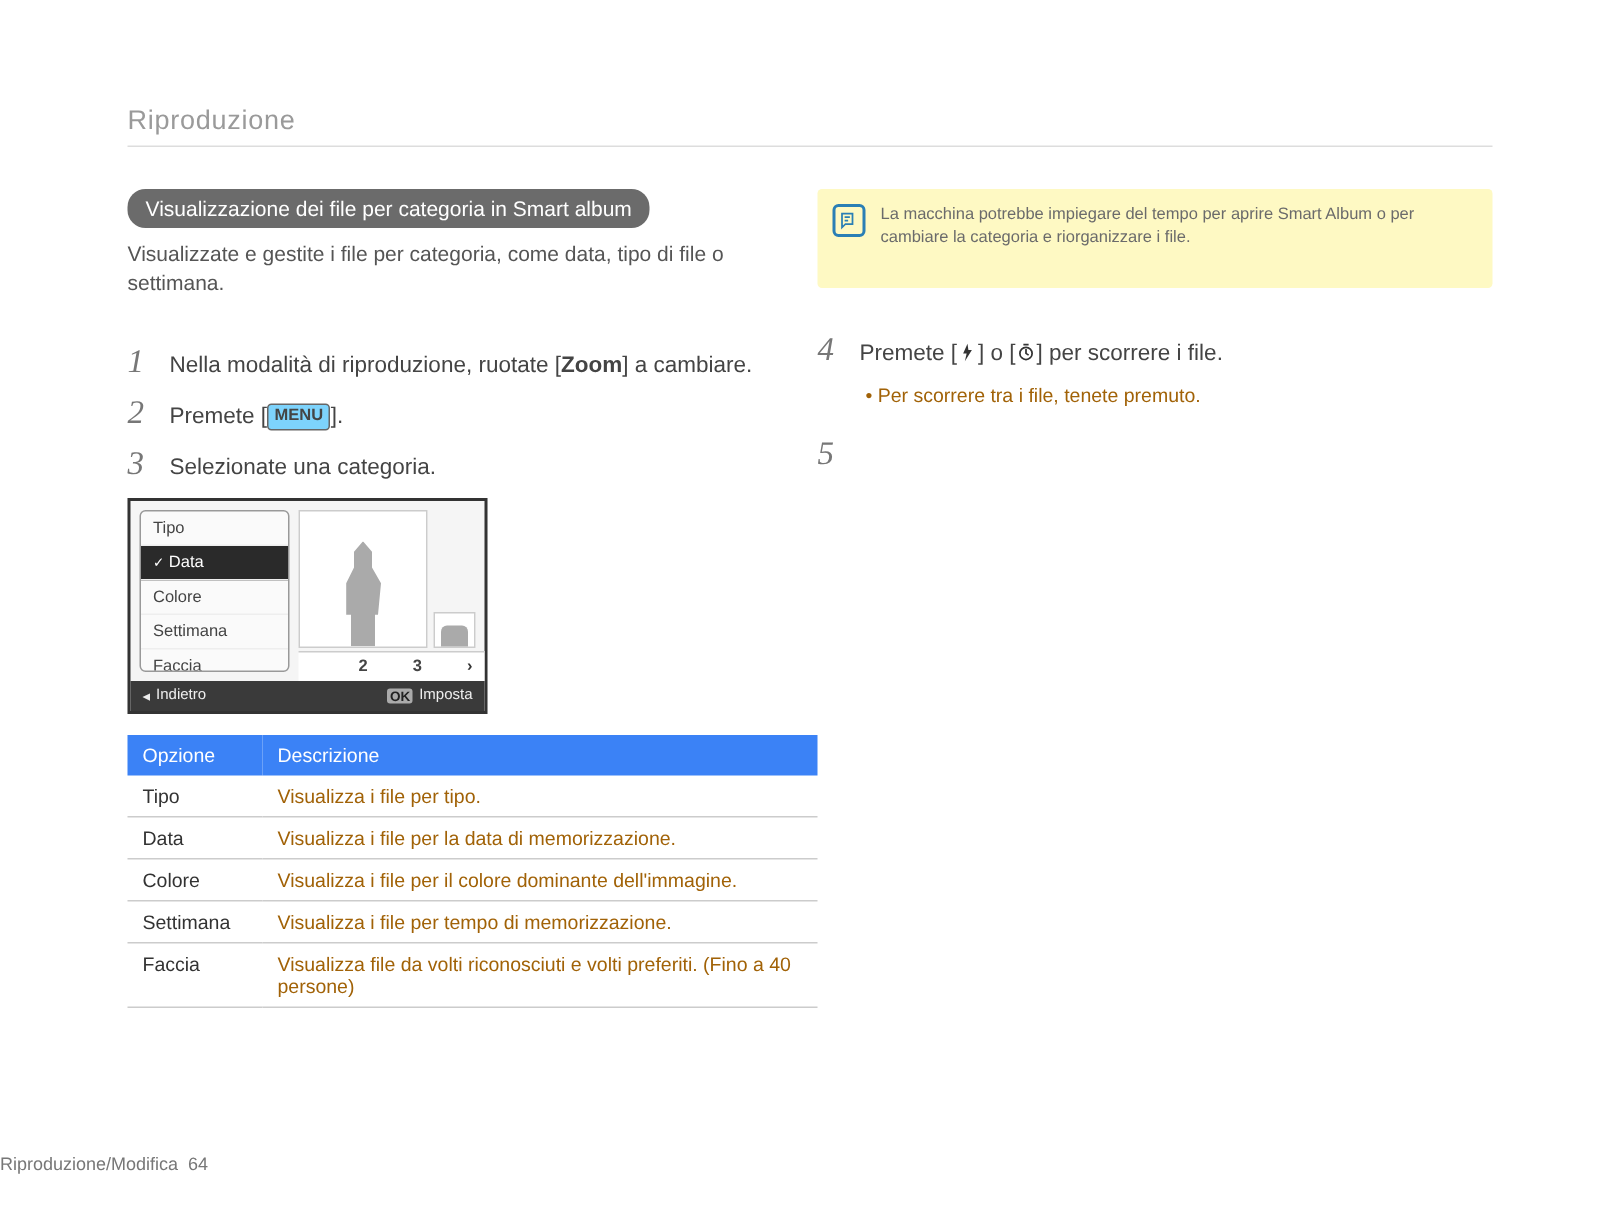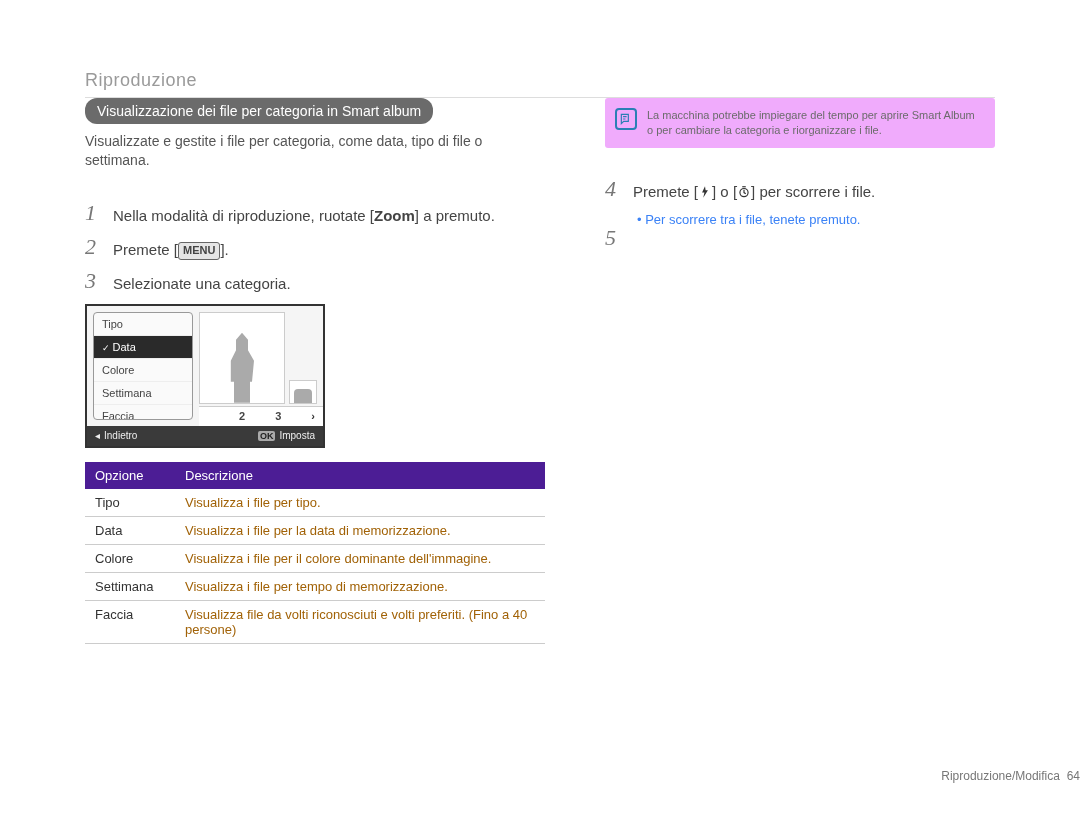--- a/index.html
+++ b/index.html
@@ -12,24 +12,24 @@
     position: relative;
     padding: 70px 85px 0 85px;
   }
   .breadcrumb {
     color: #9a9a9a;
     font-size: 18px;
     font-weight: 300;
     letter-spacing: 0.5px;
     border-bottom: 1px solid #ddd;
     padding-bottom: 6px;
+    margin-bottom: 28px;
   }
   .cols {
     display: flex;
-    gap: 60px;
   }
   .col { flex: 1; }
   .subhead {
     display: inline-block;
     background: #6b6b6b;
     color: #fff;
     font-size: 14px;
     padding: 5px 12px;
     border-radius: 12px;
     margin-bottom: 8px;
@@ -58,32 +58,32 @@
   }
   .step-text { line-height: 1.4; padding-top: 3px; }
   .btn-pill {
     display: inline-block;
     border: 1px solid #666;
     border-radius: 3px;
     padding: 0 4px;
     font-size: 11px;
     font-weight: bold;
     vertical-align: middle;
-    background: #e5e5e5;
+    background: #7dd3fc;
   }
   .tiny-icon {
     display: inline-block;
     width: 14px; height: 14px;
     vertical-align: -2px;
   }
   .sub-bullet {
     font-size: 13px;
-    color: #3b82f6;
+    color: #a16207;
     margin-left: 32px;
-    margin-bottom: 0;
+    margin-bottom: 20px;
   }
   .sub-bullet::before { content: "•  "; }
 
   
   .screen {
     width: 240px;
     margin: 8px 0 14px 0;
     border: 2px solid #333;
     background: #f5f5f5;
     font-size: 11px;
@@ -165,79 +165,79 @@
   .footer-bar .gap { flex: 1; }
   .ok-chip { background:#aaa;color:#222;border-radius:2px;padding:0 2px;font-weight:bold;font-size:9px; }
 
   
   table.opts {
     width: 460px;
     border-collapse: collapse;
     font-size: 13px;
   }
   table.opts th {
-    background: #4c1d95;
+    background: #3b82f6;
     color: #fff;
     text-align: left;
     padding: 6px 10px;
     font-weight: normal;
   }
   table.opts td {
     padding: 6px 10px;
     border-bottom: 1px solid #ccc;
     color: #a16207;
     vertical-align: top;
   }
   table.opts td:first-child { width: 90px; color:#333; }
 
   
   .note {
-    background: #f0abfc;
+    background: #fef9c3;
     border-radius: 3px;
-    padding: 10px 14px 10px 42px;
+    padding: 10px 14px 26px 42px;
     font-size: 11px;
     color: #6b6b6b;
     position: relative;
     line-height: 1.35;
     margin-bottom: 30px;
   }
   .note .note-icon {
     position: absolute;
     left: 10px; top: 10px;
     width: 22px; height: 22px;
     border: 2px solid #2a7fb5;
     border-radius: 4px;
     color: #2a7fb5;
     display:flex;align-items:center;justify-content:center;
   }
 
   .pagefoot {
     position: absolute;
     bottom: 32px;
     left: 0; right: 0;
-    text-align: right;
+    text-align: left;
     font-size: 12px;
     color: #777;
   }
 </style>
 </head>
 <body>
 
 <div class="breadcrumb">Riproduzione</div>
 
 <div class="cols">
 
   <div class="col">
     <div class="subhead">Visualizzazione dei file per categoria in Smart album</div>
     <div class="intro">Visualizzate e gestite i file per categoria, come data, tipo di file o settimana.</div>
 
     <div class="step">
       <div class="step-num">1</div>
       <div class="step-text">
-        <span>Nella modalità di riproduzione, ruotate [</span><b>Zoom</b><span>] a premuto.</span>
+        <span>Nella modalità di riproduzione, ruotate [</span><b>Zoom</b><span>] a cambiare.</span>
       </div>
     </div>
 
     <div class="step">
       <div class="step-num">2</div>
       <div class="step-text">
         <span>Premete [</span><span class="btn-pill">MENU</span><span>].</span>
       </div>
     </div>
 

